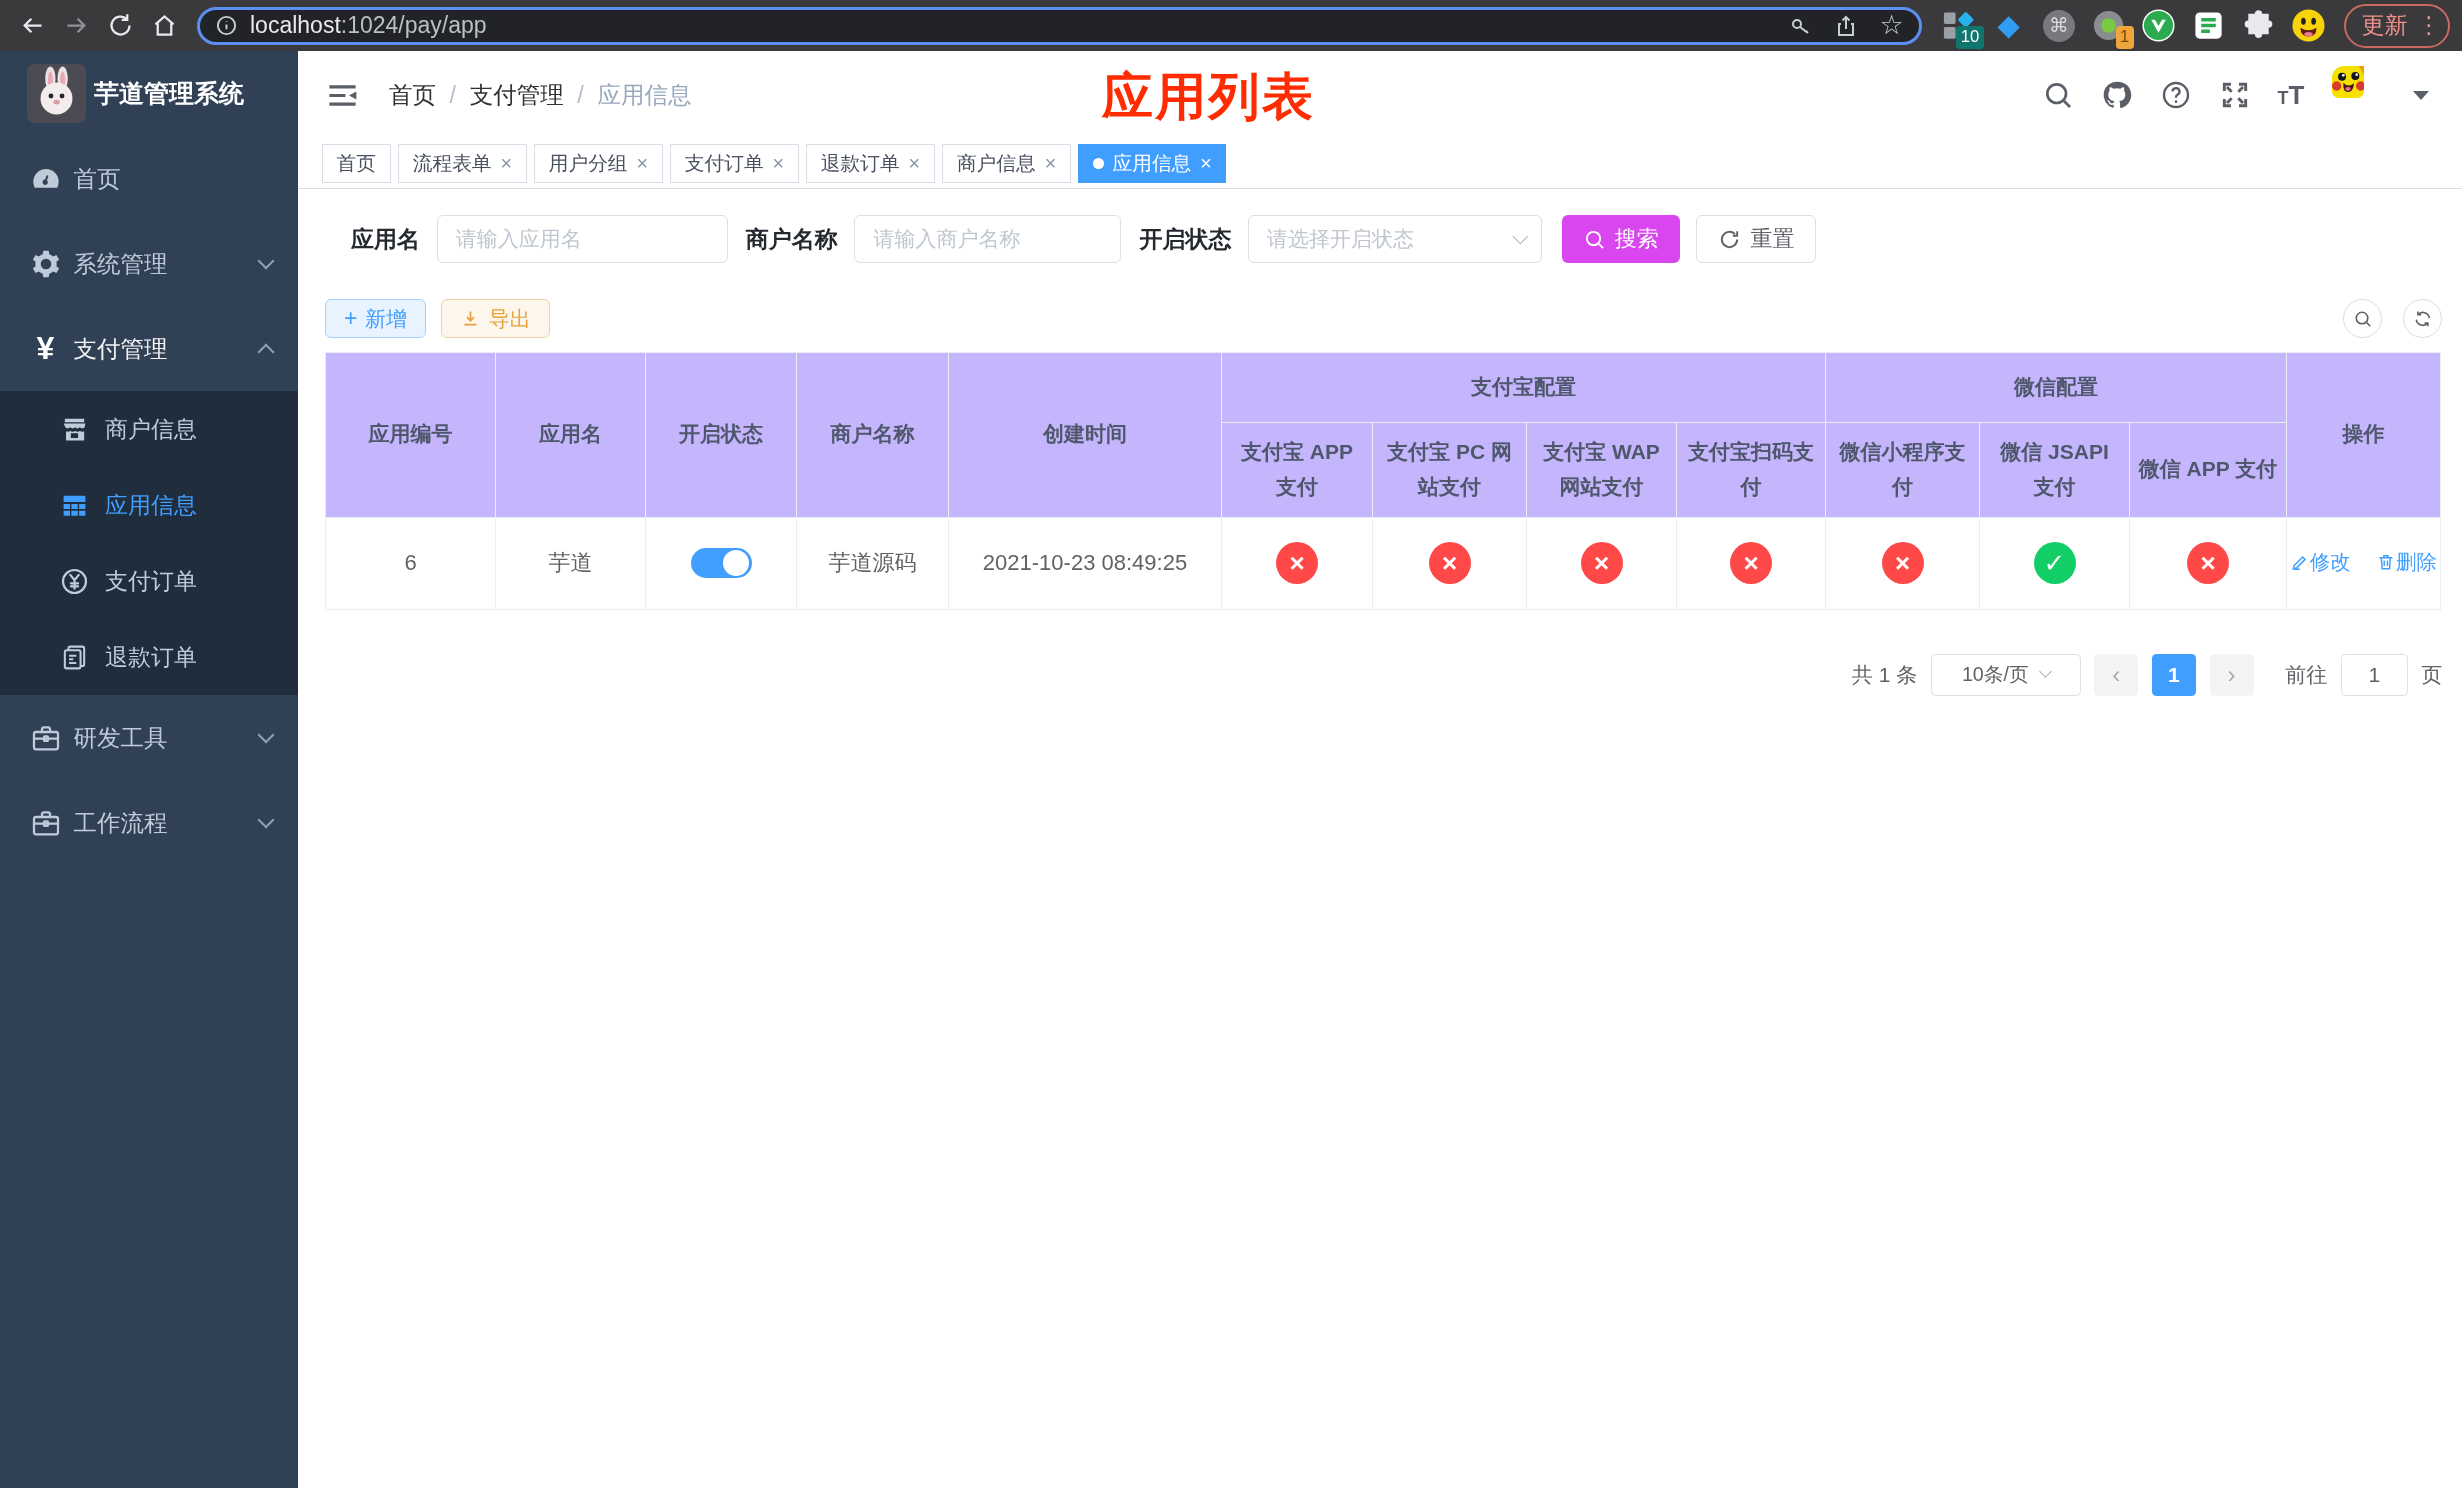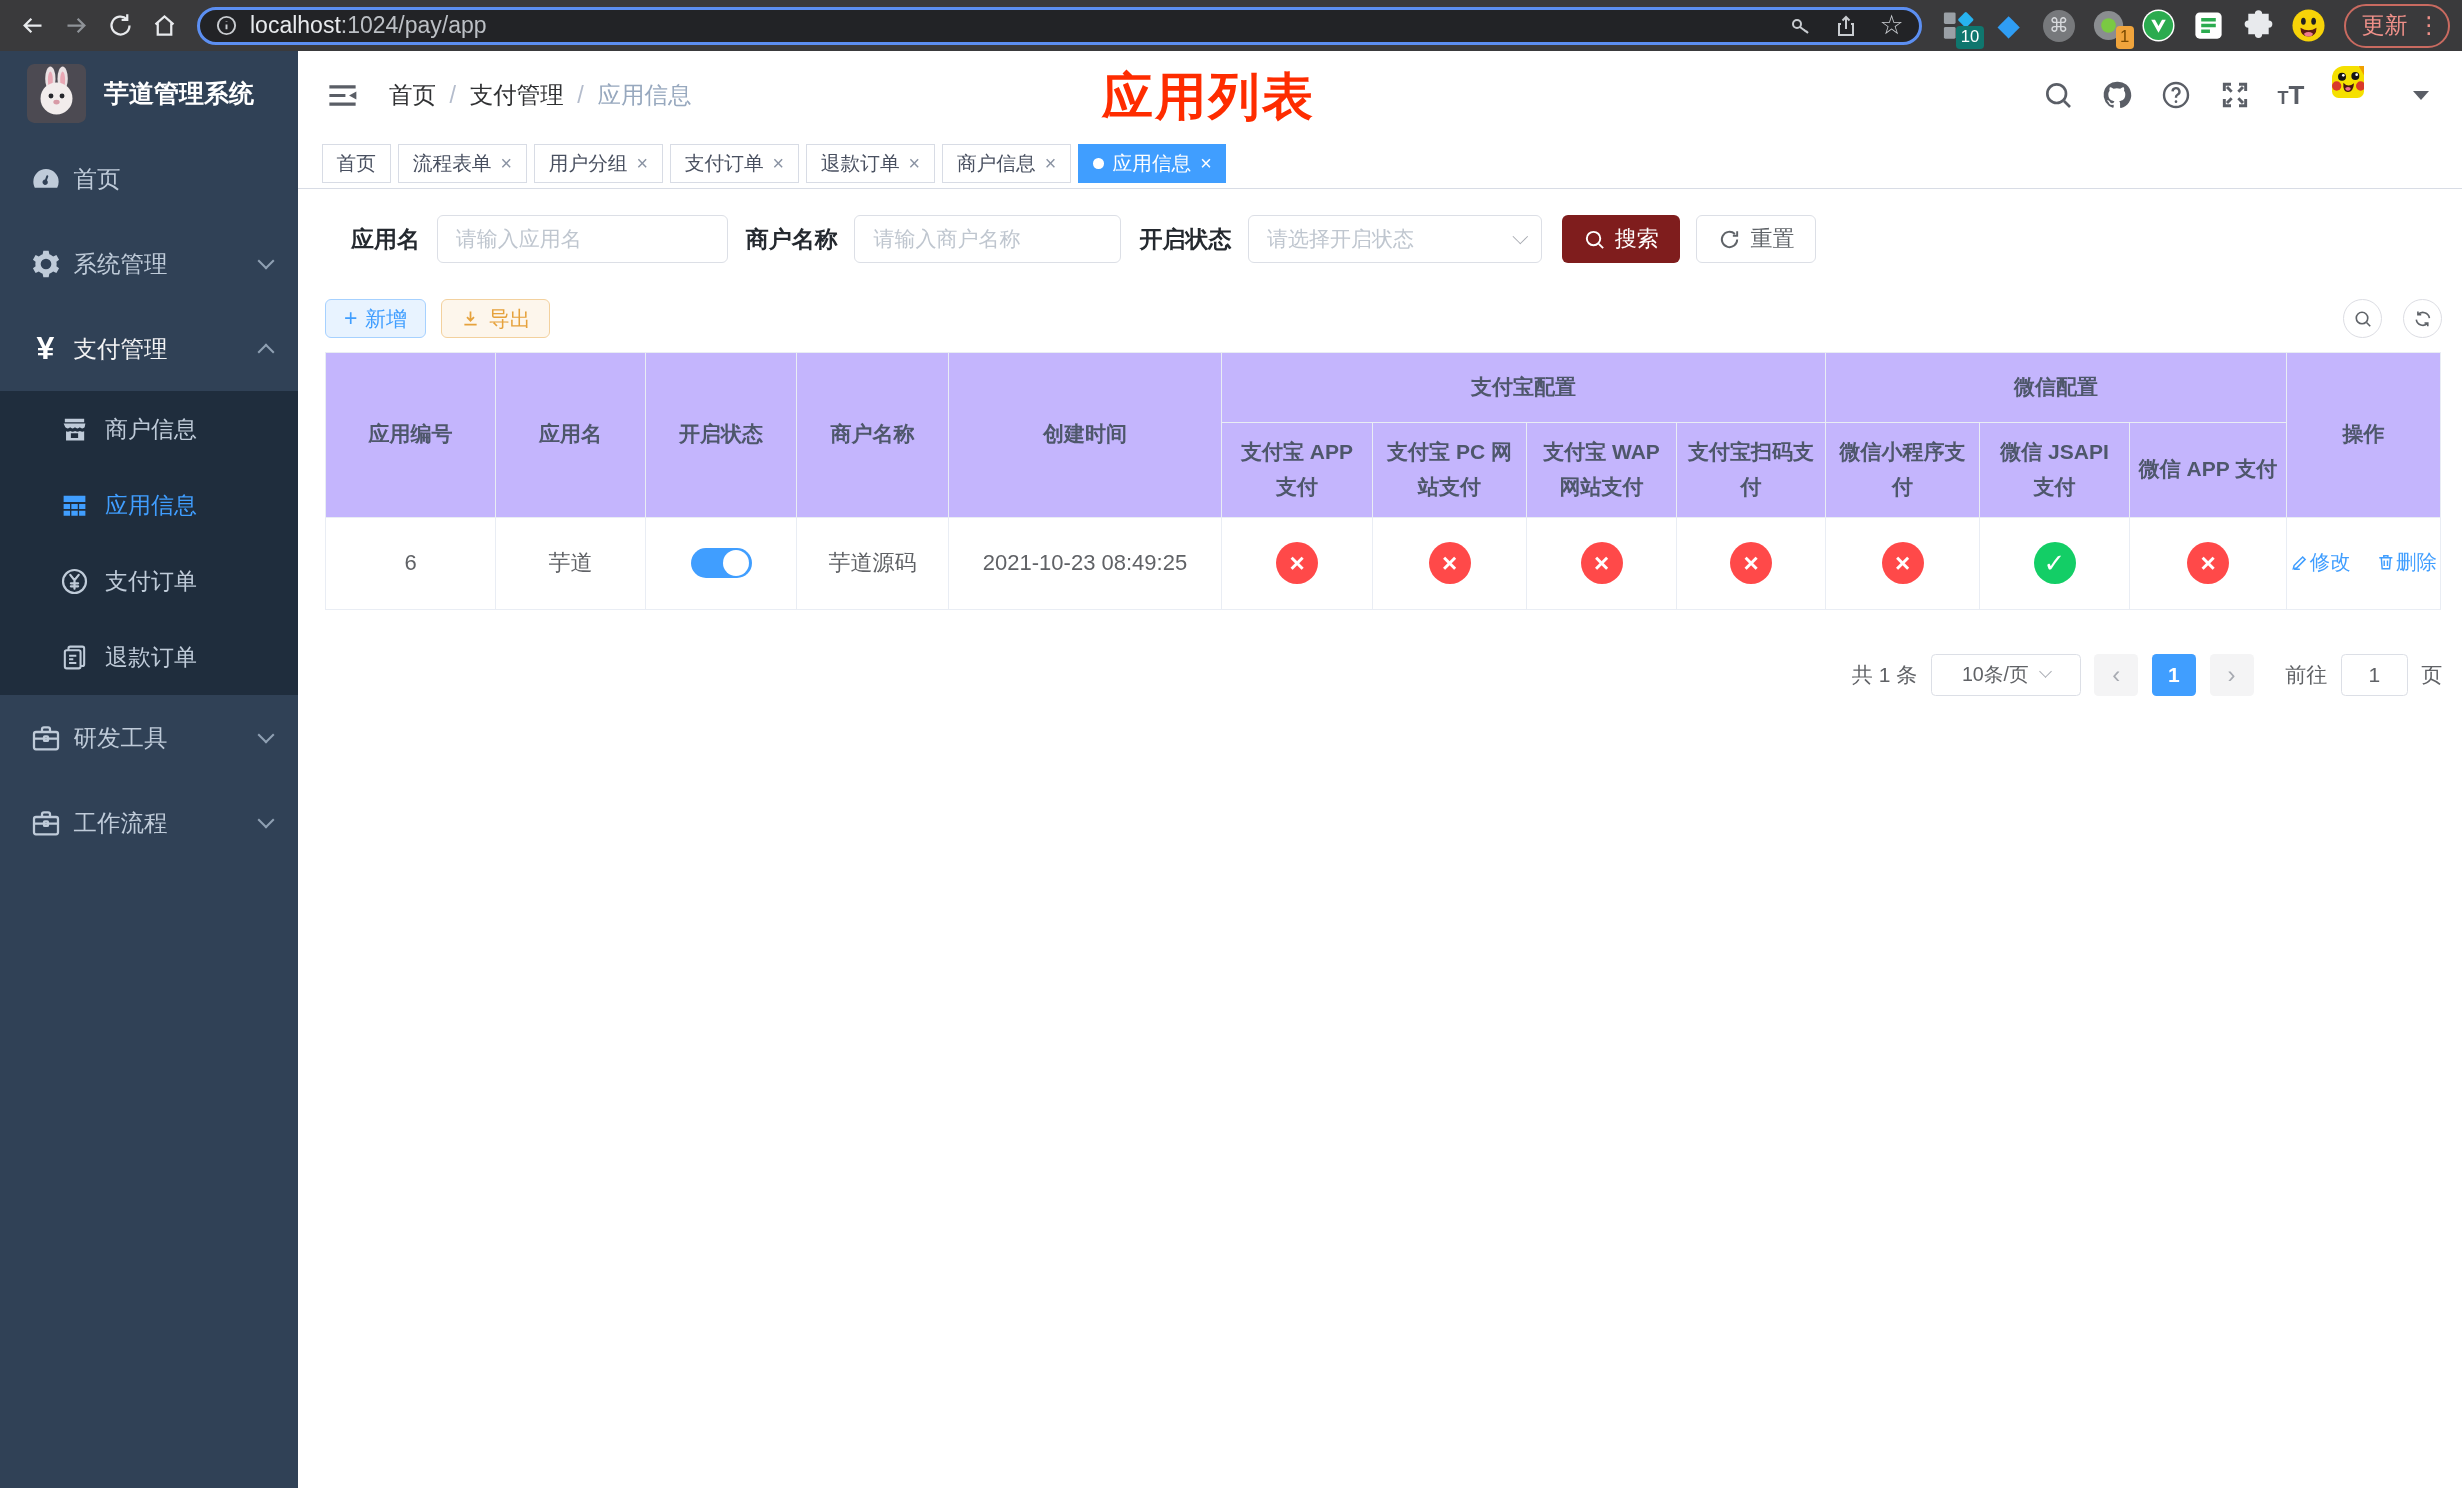--- a/index.html
+++ b/index.html
@@ -31,21 +31,21 @@
   .cmd-circle { width: 32px; height: 32px; border-radius: 50%; background: #77797c; color: #d7d9dc; font-size: 19.7px; display: flex; align-items: center; justify-content: center; }
   .diamond { font-size: 29px; color: #2f9df4; line-height: 1; }
   .update-btn { border: 2.3px solid #c96a60; color: #ef9089; font-size: 23px; padding: 4.5px 7.6px 4.5px 15px; border-radius: 23px; margin-left: 7.6px; display: flex; align-items: center; gap: 10px; white-space: nowrap; }
   .dots { font-size: 23px; letter-spacing: 0; line-height: 0.6; }
 
   
   .app { display: flex; height: 1437px; }
 
   
   .sidebar { width: 298px; flex-shrink: 0; background: #304156; }
-  .logo-row { height: 85px; display: flex; align-items: center; gap: 18px; padding-left: 27px; }
+  .logo-row { height: 85px; display: flex; align-items: center; gap: 8px; padding-left: 27px; }
   .logo-img { width: 59px; height: 59px; border-radius: 6px; overflow: hidden; flex-shrink: 0; }
   .logo-title { color: #fff; font-size: 25px; font-weight: 700; white-space: nowrap; }
   .menu-item { height: 85px; display: flex; align-items: center; color: #bfcbd9; font-size: 23.5px; padding: 0 26px 0 28px; cursor: pointer; }
   .menu-item .micon { width: 35px; height: 35px; margin-right: 10.6px; display: flex; align-items: center; justify-content: center; flex-shrink: 0; }
   .micon svg { width: 32px; height: 32px; }
   .micon .yen { font-size: 32px; font-weight: 700; }
   .menu-item .mlabel { flex: 1; }
   .chev { width: 12px; height: 12px; border-right: 2.3px solid #8fa0b3; border-bottom: 2.3px solid #8fa0b3; }
   .chev.down { transform: rotate(45deg); margin-top: -6px; }
   .chev.up { transform: rotate(-135deg); margin-top: 6px; }
@@ -87,21 +87,21 @@
   .f-label.first { margin-left: 26px; }
   .f-label.next { margin-left: 18px; }
   .f-input { height: 48px; border: 0.8px solid #dcdfe6; border-radius: 6px; padding: 0 18px; font-size: 21px; color: #606266; background: #fff; outline: none; }
   .f-input::placeholder { color: #bfc6cf; }
   .w1 { width: 291px; } .w2 { width: 267px; }
   .f-select { width: 294px; height: 48px; border: 0.8px solid #dcdfe6; border-radius: 6px; padding: 0 15px 0 18px; display: flex; align-items: center; background: #fff; cursor: pointer; }
   .f-select .ph { flex: 1; font-size: 21px; color: #bfc6cf; }
   .f-select .chev { border-color: #a8abb2; border-width: 1.5px; width: 10.6px; height: 10.6px; }
   .btn { height: 48px; border-radius: 6px; font-size: 22px; display: inline-flex; align-items: center; justify-content: center; gap: 9px; padding: 0 21px; cursor: pointer; white-space: nowrap; }
   .btn svg { width: 23px; height: 23px; }
-  .btn-primary { background: #7f1d1d; color: #fff; border: none; margin-left: 19.7px; }
+  .btn-primary { background: #d946ef; color: #fff; border: none; margin-left: 19.7px; }
   .btn-plain { background: #fff; border: 0.8px solid #dcdfe6; color: #5f6368; margin-left: 16.7px; }
 
   
   .toolbar-row { display: flex; align-items: center; margin-top: 36px; }
   .btn-sm { height: 39px; border-radius: 6px; font-size: 21px; display: inline-flex; align-items: center; gap: 7.6px; padding: 0 18px; cursor: pointer; }
   .btn-sm svg { width: 21px; height: 21px; }
   .btn-add { background: #e8f3ff; border: 0.8px solid #a6d1ff; color: #409eff; }
   .btn-export { background: #fdf6ec; border: 0.8px solid #f3d19e; color: #e6a23c; margin-left: 15px; }
   .tool-circles { margin-left: auto; display: flex; gap: 21px; }
   .circle-btn { width: 39px; height: 39px; border-radius: 50%; border: 0.8px solid #dcdde3; background: #fff; color: #5f6368; display: flex; align-items: center; justify-content: center; cursor: pointer; }

